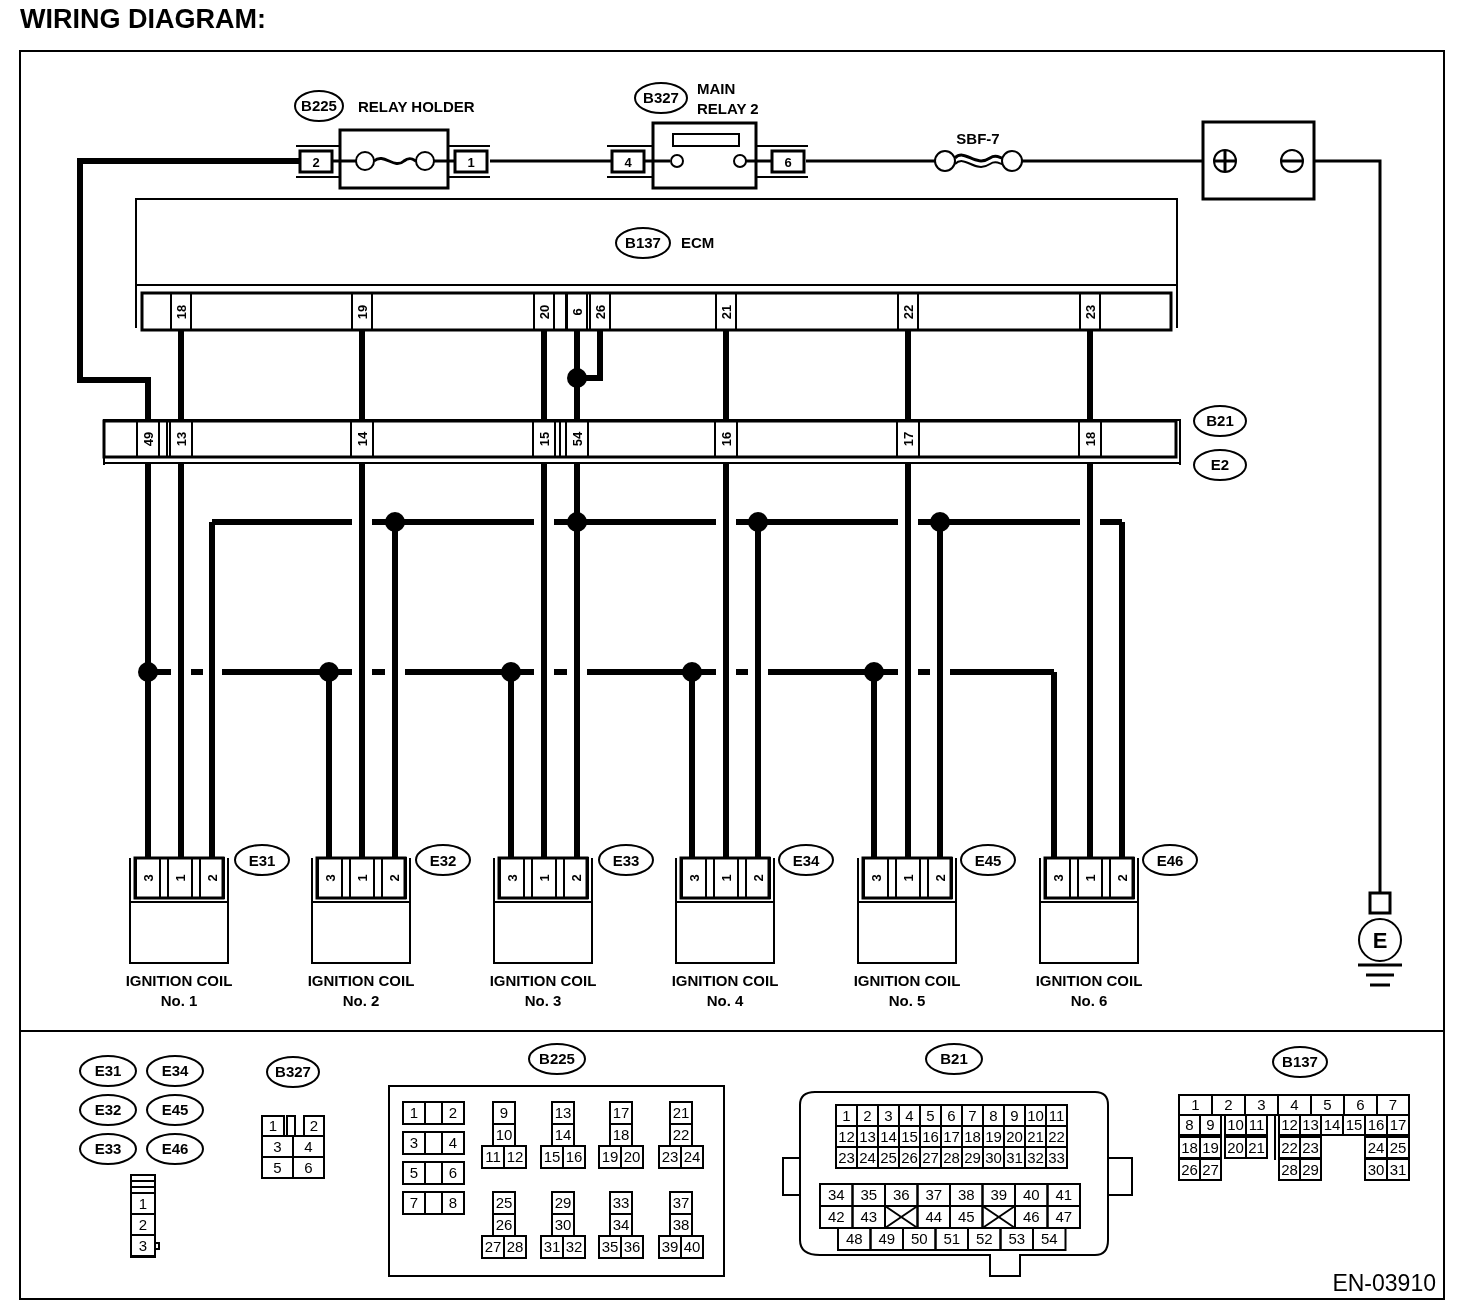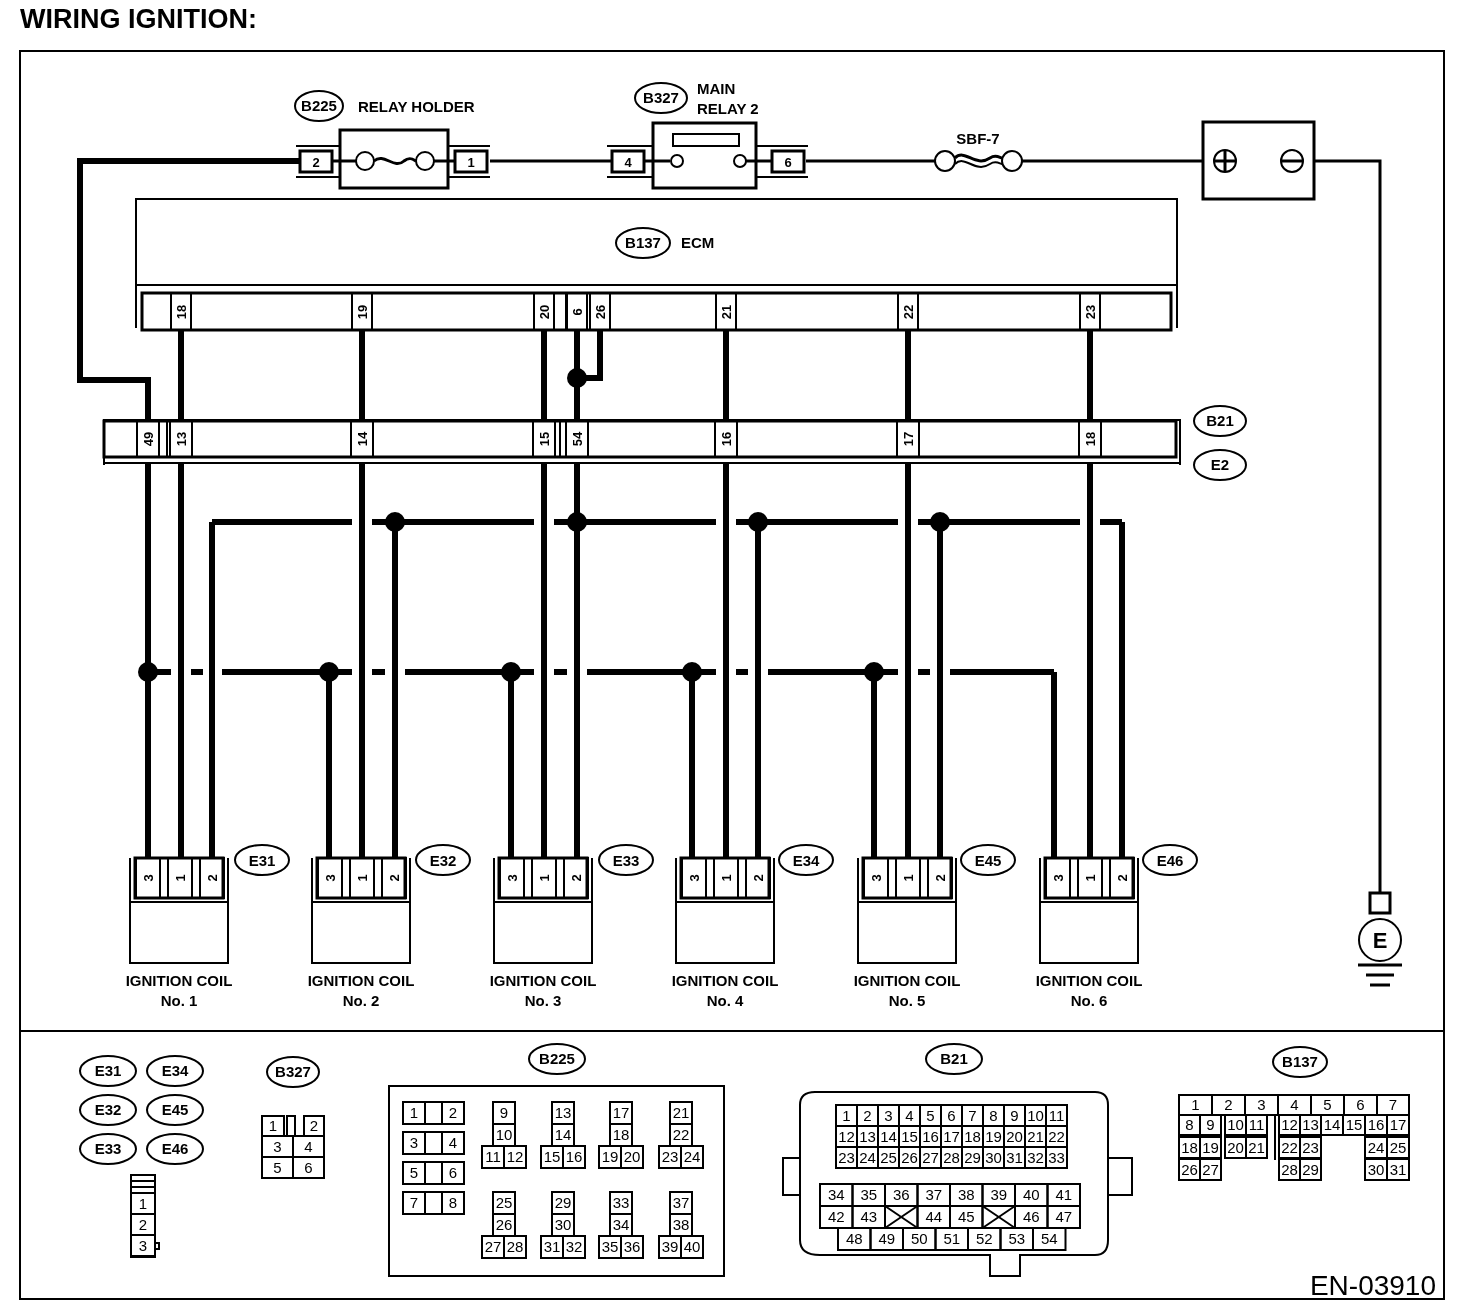--- a/index.html
+++ b/index.html
@@ -9,26 +9,26 @@
            letter-spacing:0px; }
   #canvas { position:absolute; left:0; top:0; }
   svg text { font-family:"Liberation Sans", sans-serif; fill:#000; }
   .lbl { font-size:15px; font-weight:bold; }
   .pin { font-size:13px; font-weight:bold; }
   .cell { font-size:15px; }
   .thin { stroke:#000; stroke-width:2; fill:none; }
   .box { stroke:#000; stroke-width:3; fill:#fff; }
   .wire { stroke:#000; stroke-width:6; fill:none; }
   .wire2 { stroke:#000; stroke-width:3; fill:none; }
-  #doc-id { position:absolute; right:36px; top:1270px; font-size:28px; }
+  #doc-id { position:absolute; right:36px; top:1270px; font-size:23px; }
 </style>
 </head>
 <body>
 
-<div id="title">WIRING IGNITION:</div>
+<div id="title">WIRING DIAGRAM:</div>
 
 <svg id="canvas" width="1472" height="1316" viewBox="0 0 1472 1316">
 
   <rect x="20" y="51" width="1424" height="1248" class="thin"></rect>
   <line x1="20" y1="1031" x2="1444" y2="1031" class="thin" stroke-width="3"></line>
 
   <g>
     <polyline points="300,161 80,161 80,380 148,380 148,420" class="wire"></polyline>
     <line x1="490" y1="161" x2="612" y2="161" class="wire2"></line>
     <line x1="806" y1="161" x2="935" y2="161" class="wire2"></line>

